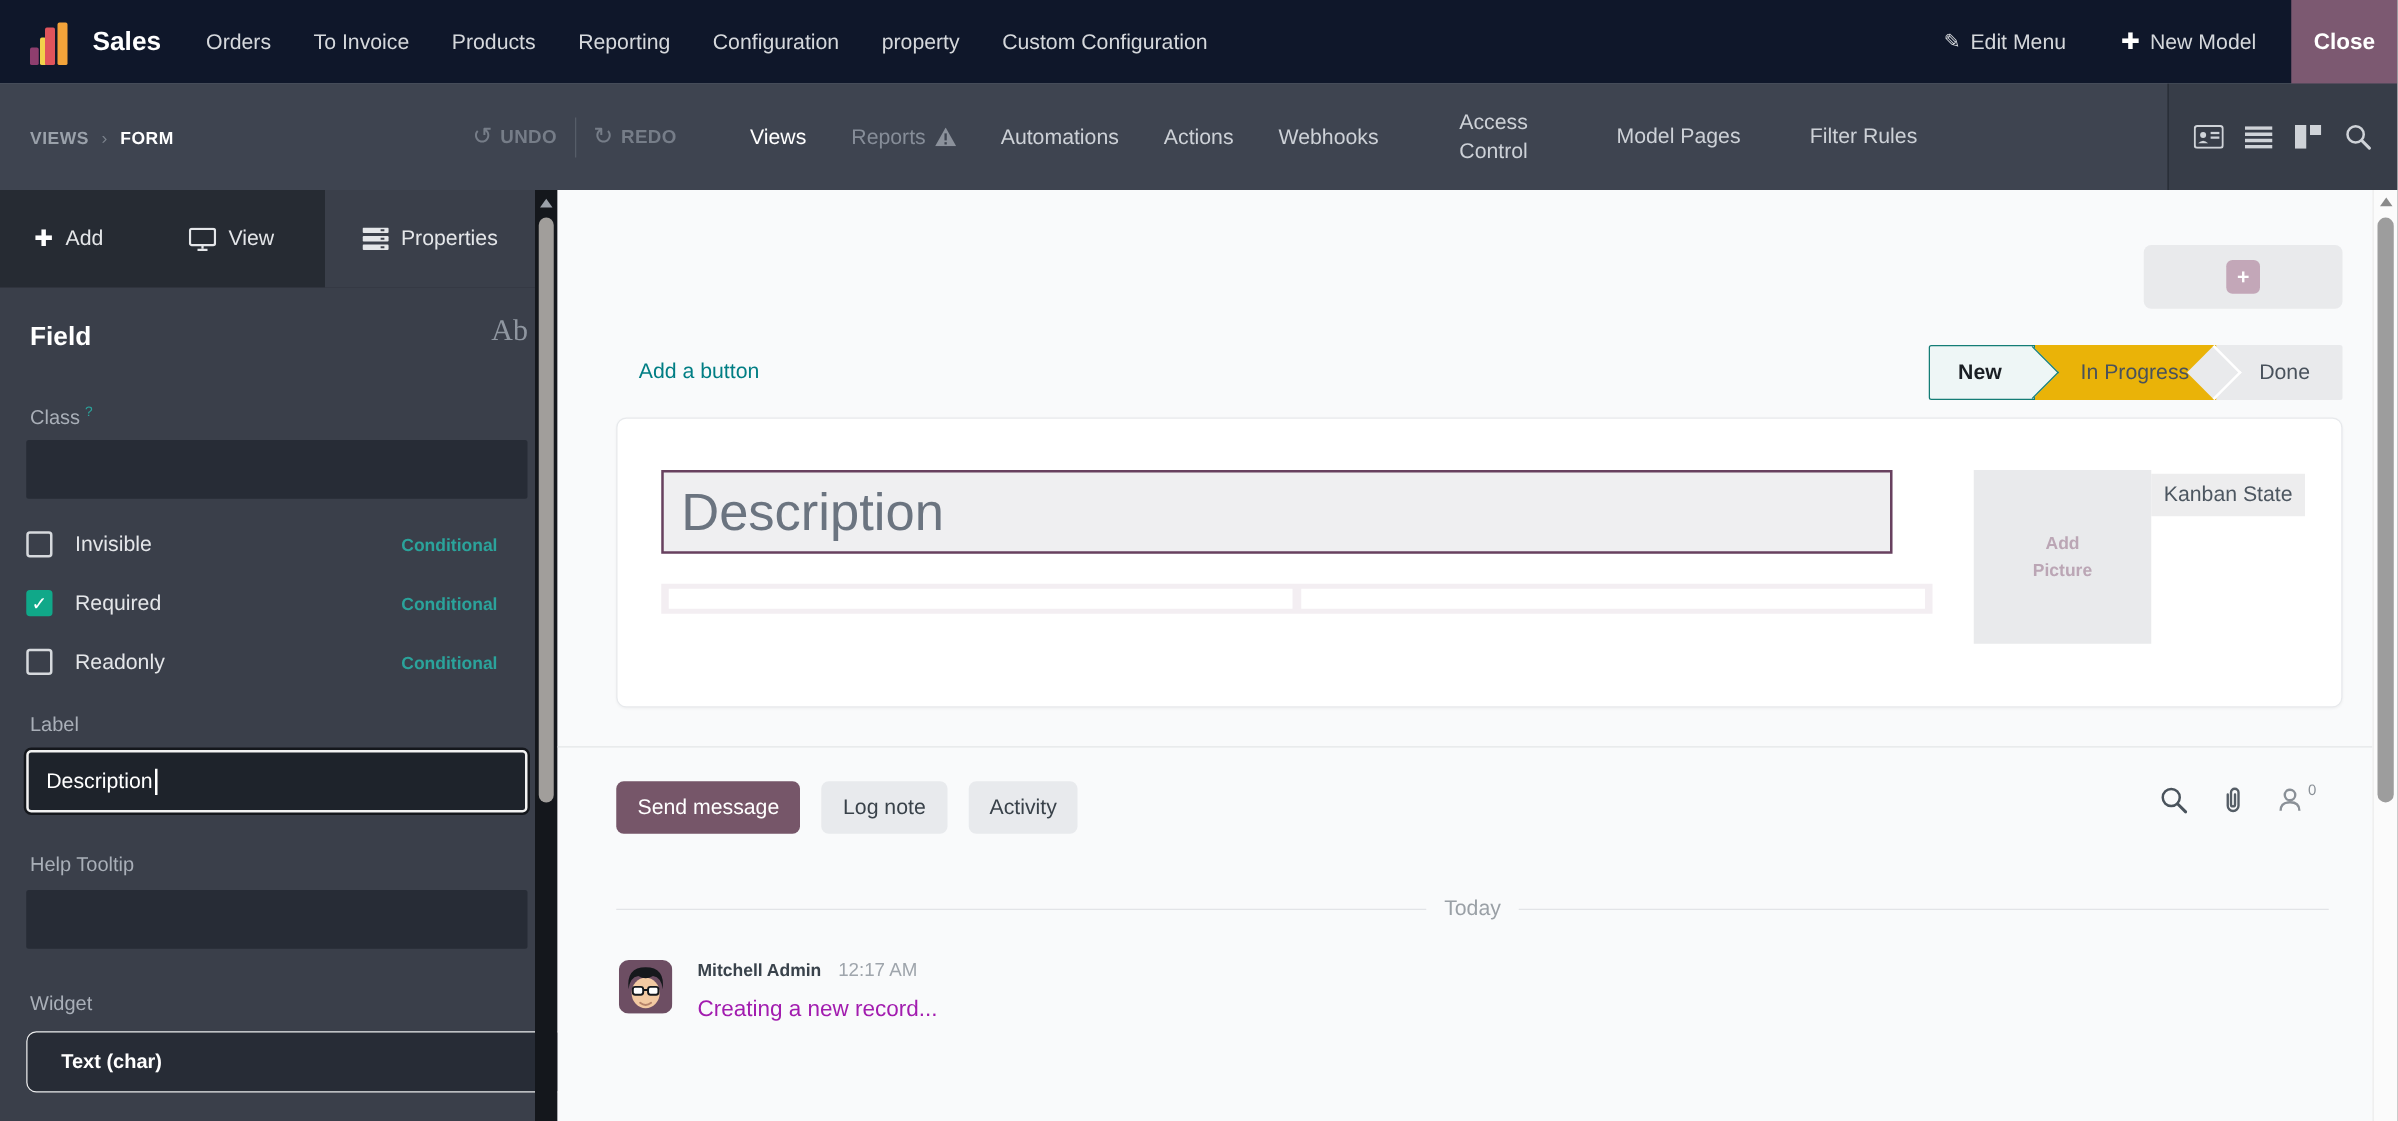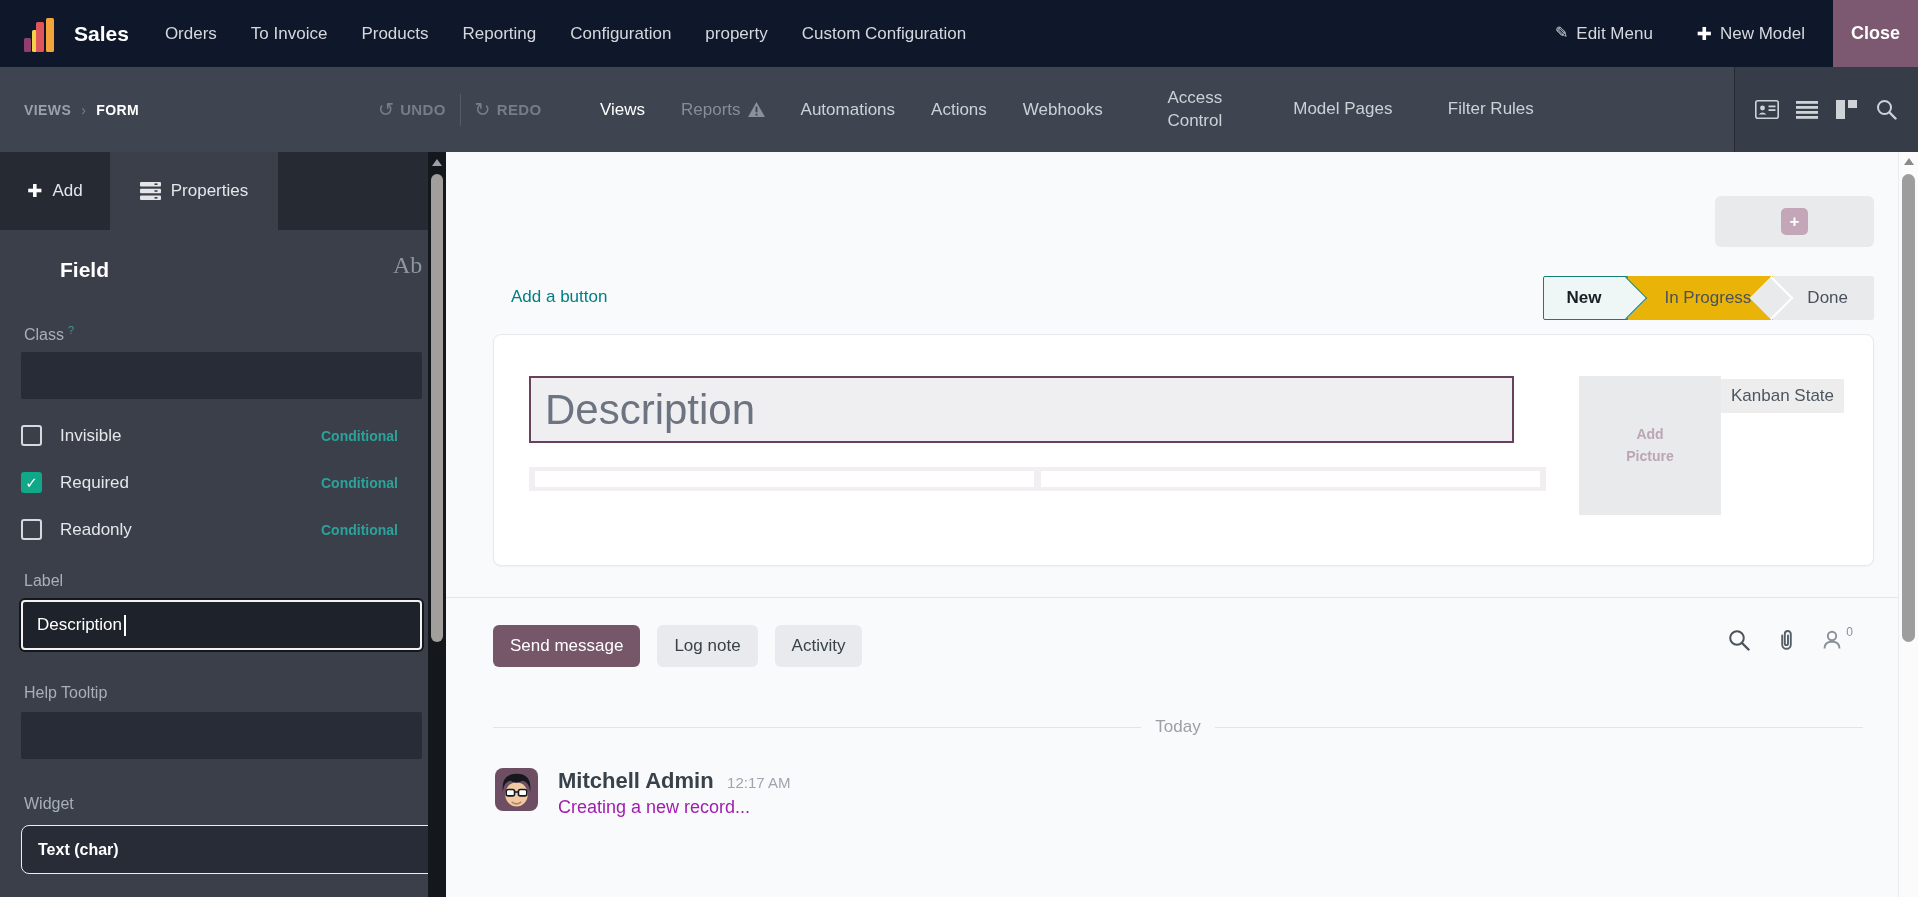--- a/index.html
+++ b/index.html
@@ -42,38 +42,38 @@
                   border-left:1px solid #262b33; display:flex; align-items:center; justify-content:center; gap:16px; }
   .sicon { width:24px; height:24px; display:flex; align-items:center; justify-content:center; cursor:pointer; }
 
   
   .sidebar { position:absolute; top:152px; left:0; width:446px; height:745px; background:#3a3f4a; color:#e8eaec; }
   .side-tabs { position:absolute; top:0; left:0; width:428px; height:78px; background:#262b33; display:flex; }
   .side-tab { display:flex; align-items:center; justify-content:center; gap:10px; font-size:17px; cursor:pointer; color:#e4e6e9; }
   .side-tab.t-add { width:110px; }
   .side-tab.t-view { width:150px; }
   .side-tab.t-props { width:168px; background:#3a3f4a; }
-  .panel-title { position:absolute; left:24px; top:106px; font-size:21px; font-weight:700; color:#fff;margin-left:36px; }
+  .panel-title { position:absolute; left:24px; top:106px; font-size:21px; font-weight:700; color:#fff; }
   .type-badge { position:absolute; left:393px; top:100px; font-family:"Liberation Serif","DejaVu Serif",serif;
                 font-size:24px; color:#8f96a0; }
   .fld-label { position:absolute; left:24px; font-size:16px; color:#a9afb8; }
   .hint { color:#2ba39b; font-size:11px; vertical-align:super; margin-left:4px; }
   .dark-input { position:absolute; left:21px; width:401px; background:#272c36; border:none; border-radius:2px; }
   .label-input { position:absolute; left:21px; width:401px; height:50px; top:448px; background:#1e232b;
                  border:2px solid #f2f2f2; border-radius:4px; display:flex; align-items:center; padding:0 14px;
                  font-size:17px; color:#fff; box-shadow:0 0 0 2px #14171c; }
   .caret { display:inline-block; width:2px; height:21px; background:#fff; margin-left:2px; }
   .chk-row { position:absolute; left:21px; width:377px; height:23px; display:flex; align-items:center; }
   .chk-box { width:21px; height:21px; border:2px solid #d6d9dd; border-radius:3px; background:transparent; cursor:pointer; flex:0 0 auto; }
   .chk-box.checked { background:#10a889; border-color:#10a889; color:#fff; font-size:15px; font-weight:700;
                      display:flex; align-items:center; justify-content:center; }
   .chk-label { margin-left:18px; font-size:17px; color:#e4e6e9; }
   .cond-link { margin-left:auto; color:#2ba39b; font-size:14px; font-weight:700; cursor:pointer; }
   .widget-select { position:absolute; left:21px; top:673px; width:482px; height:49px; background:#272c36;
-                   border:1px solid #ecedee; border-radius:8px; display:flex; align-items:center; padding:0 16px;
+                   border:1px solid #ecedee; border-radius:8px; display:flex; align-items:center; padding:0 27px;
                    font-size:16px; font-weight:700; color:#fff; cursor:pointer; }
   .dd-arrow { margin-left:auto; width:0; height:0; border-left:6px solid transparent; border-right:6px solid transparent;
               border-top:7px solid #fff; }
   .side-scroll { position:absolute; top:0; right:0; width:18px; height:745px; background:#14171c; }
   .side-thumb { position:absolute; left:3px; top:22px; width:12px; height:468px; background:#a19e9b; border-radius:6px; }
   .tri-up { width:0; height:0; border-left:5px solid transparent; border-right:5px solid transparent; border-bottom:7px solid #9aa0a8; position:absolute; left:4px; top:7px; }
 
   
   .main { position:absolute; top:152px; left:446px; width:1472px; height:745px; background:#f9fafb; }
   .plus-box { position:absolute; left:1269px; top:44px; width:159px; height:51px; background:#e9eaec; border-radius:6px;
@@ -120,21 +120,21 @@
   .cicon { cursor:pointer; position:relative; }
   .follower-count { position:absolute; right:-10px; top:-4px; font-size:12px; color:#8a9097; }
 
   .today-divider { position:absolute; left:47px; top:565px; width:1370px; display:flex; align-items:center; gap:14px;
                    color:#9aa0a6; font-size:17px; }
   .today-divider::before, .today-divider::after { content:""; flex:1; border-top:1px solid #e2e4e7; }
 
   .message { position:absolute; left:49px; top:616px; }
   .avatar { position:absolute; left:0; top:0; width:43px; height:43px; border-radius:8px; overflow:hidden; }
   .msg-head { position:absolute; left:63px; top:0; white-space:nowrap; }
-  .msg-author { font-size:22px; font-weight:700; color:#39424b; }
+  .msg-author { font-size:14px; font-weight:700; color:#39424b; }
   .msg-time { font-size:15px; color:#9fa5ac; margin-left:9px; }
   .msg-body { position:absolute; left:63px; top:29px; font-size:18px; color:#a21caf; white-space:nowrap; }
 
   .main-scroll { position:absolute; top:0; right:0; width:20px; height:745px; background:#fbfbfb; border-left:1px solid #ececec; }
   .main-thumb { position:absolute; left:3px; top:22px; width:13px; height:468px; background:#9d9d9d; border-radius:7px; }
   .main-scroll .tri-up { border-bottom-color:#8a8a8a; left:5px; top:6px; }
 </style>
 </head>
 <body>
 
@@ -237,20 +237,28 @@
         </svg>
       </span>
     </div>
   </div>
 
   <div class="sidebar">
     <div class="side-tabs">
       <div class="side-tab t-add">
         <span class="plus-glyph">✚</span>
         <span>Add</span>
+      </div>
+      <div class="side-tab t-view">
+        <svg width="22" height="19" viewBox="0 0 22 19">
+          <rect x="1" y="1" width="20" height="13" rx="1.5" fill="none" stroke="#e4e6e9" stroke-width="1.8"></rect>
+          <line x1="7" y1="17.8" x2="15" y2="17.8" stroke="#e4e6e9" stroke-width="1.8"></line>
+          <line x1="11" y1="14" x2="11" y2="17" stroke="#e4e6e9" stroke-width="1.8"></line>
+        </svg>
+        <span>View</span>
       </div>
       <div class="side-tab t-props">
         <svg width="21" height="18" viewBox="0 0 21 18">
           <rect x="0" y="0" width="21" height="4.4" rx="1" fill="#e4e6e9"></rect>
           <rect x="0" y="6.8" width="21" height="4.4" rx="1" fill="#e4e6e9"></rect>
           <rect x="0" y="13.6" width="21" height="4.4" rx="1" fill="#e4e6e9"></rect>
           <rect x="14.5" y="1.4" width="3" height="1.6" fill="#3a3f4a"></rect>
           <rect x="14.5" y="8.2" width="3" height="1.6" fill="#3a3f4a"></rect>
           <rect x="14.5" y="15" width="3" height="1.6" fill="#3a3f4a"></rect>
         </svg>

